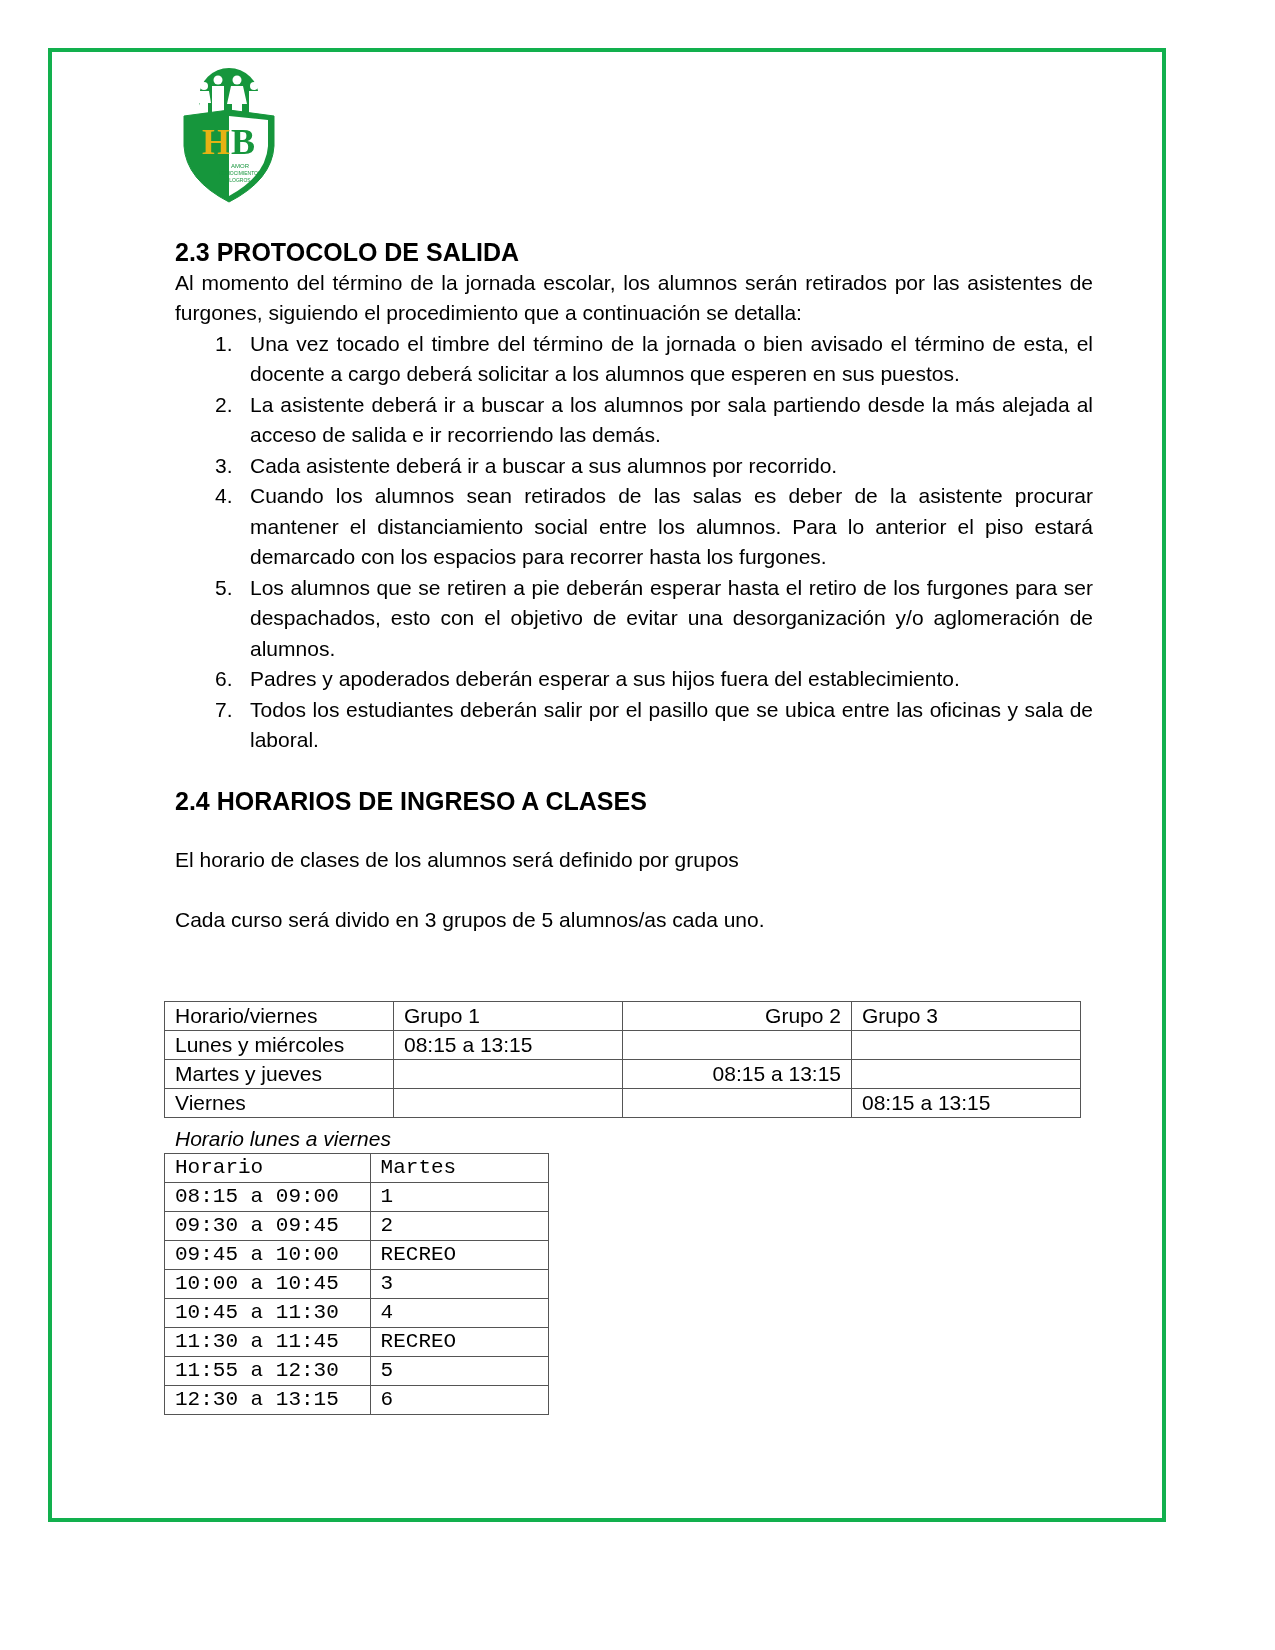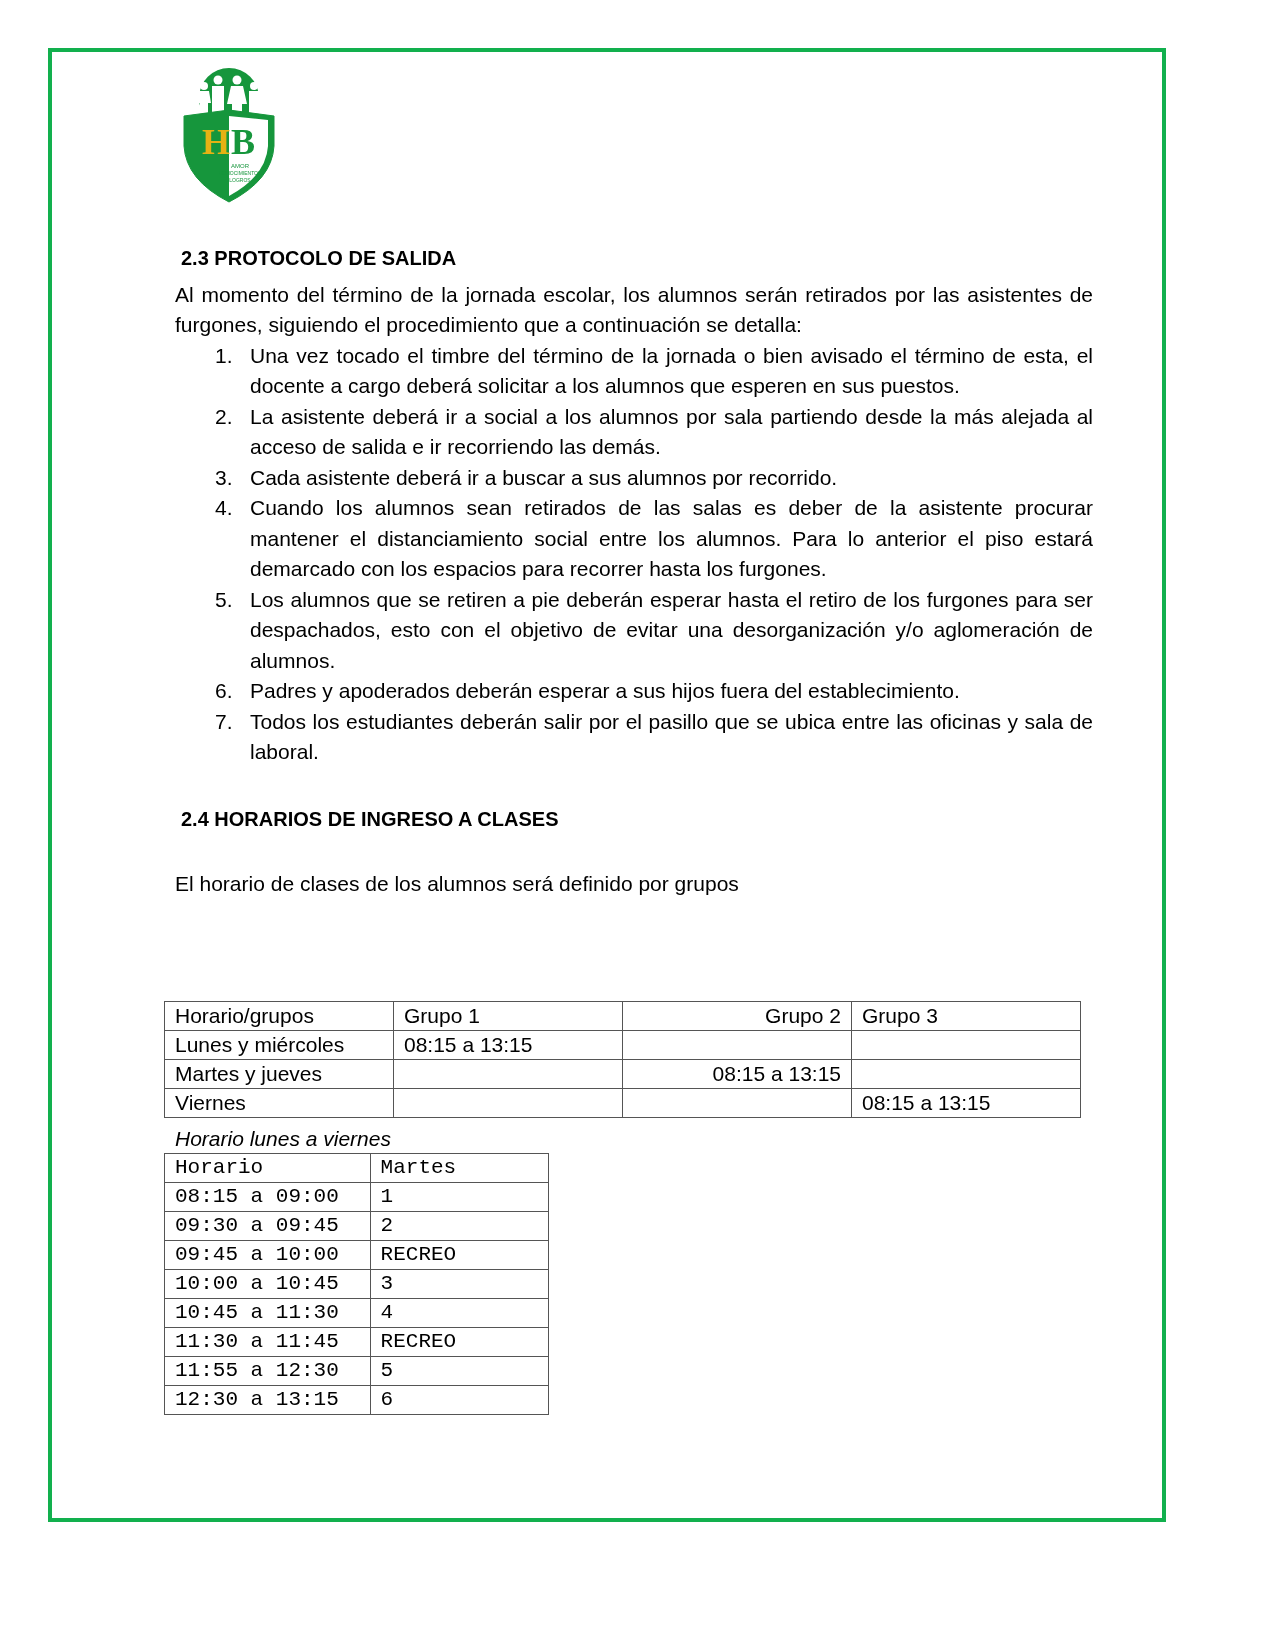--- a/index.html
+++ b/index.html
@@ -33,22 +33,22 @@
     .content {
       position: absolute;
       left: 175px;
       top: 237px;
       width: 918px;
       font-size: 21px;
       line-height: 30.5px;
     }
     .heading {
       font-weight: bold;
-      margin: 6px;
-      font-size: 20px;
+      margin: 0;
+      font-size: 25px;
     }
     .para {
       margin: 0;
       text-align: justify;
     }
     ol.steps {
       margin: 0;
       padding: 0;
       list-style: none;
     }
@@ -131,38 +131,39 @@
   <text x="62" y="100" font-family="Liberation Sans, sans-serif" font-size="6" fill="#16963c" text-anchor="middle">AMOR</text>
   <text x="62" y="107" font-family="Liberation Sans, sans-serif" font-size="5" fill="#16963c" text-anchor="middle">CONOCIMIENTOS</text>
   <text x="62" y="114" font-family="Liberation Sans, sans-serif" font-size="5" fill="#16963c" text-anchor="middle">LOGROS</text>
 </svg>
 
 <div class="content">
   <p class="heading">2.3 PROTOCOLO DE SALIDA</p>
   <p class="para">Al momento del término de la jornada escolar, los alumnos serán retirados por las asistentes de furgones, siguiendo el procedimiento que a continuación se detalla:</p>
   <ol class="steps">
     <li><span class="num">1.</span><span> Una vez tocado el timbre del término de la jornada o bien avisado el término de esta, el docente a cargo deberá solicitar a los alumnos que esperen en sus puestos.</span></li>
-    <li><span class="num">2.</span><span>La asistente deberá ir a social a los alumnos por sala partiendo desde la más alejada al acceso de salida e ir recorriendo las demás.</span></li>
+    <li><span class="num">2.</span><span>La asistente deberá ir a buscar a los alumnos por sala partiendo desde la más alejada al acceso de salida e ir recorriendo las demás.</span></li>
     <li><span class="num">3.</span><span>Cada asistente deberá ir a buscar a sus alumnos por recorrido.</span></li>
     <li><span class="num">4.</span><span>Cuando los alumnos sean retirados de las salas es deber de la asistente procurar mantener el distanciamiento social entre los alumnos. Para lo anterior el piso estará demarcado con los espacios para recorrer hasta los furgones.</span></li>
     <li><span class="num">5.</span><span>Los alumnos que se retiren a pie deberán esperar hasta el retiro de los furgones para ser despachados, esto con el objetivo de evitar una desorganización y/o aglomeración de alumnos.</span></li>
     <li><span class="num">6.</span><span>Padres y apoderados deberán esperar a sus hijos fuera del establecimiento.</span></li>
     <li><span class="num">7.</span><span>Todos los estudiantes deberán salir por el pasillo que se ubica entre las oficinas y sala de laboral.</span></li>
   </ol>
   <div class="spacer-1"></div>
   <p class="heading">2.4 HORARIOS DE INGRESO A CLASES</p>
   <div class="spacer-2"></div>
   <p class="para">El horario de clases de los alumnos será definido por grupos</p>
   <div class="spacer-2"></div>
+  <p class="para">Cada curso será divido en 3 grupos de 5 alumnos/as cada uno.</p>
 </div>
 
 <table class="grid groups-table">
   <tbody>
     <tr>
-      <td>Horario/grupos</td>
+      <td>Horario/viernes</td>
       <td>Grupo 1</td>
       <td>Grupo 2</td>
       <td>Grupo 3</td>
     </tr>
     <tr>
       <td>Lunes y miércoles</td>
       <td>08:15 a 13:15</td>
       <td></td>
       <td></td>
     </tr>

